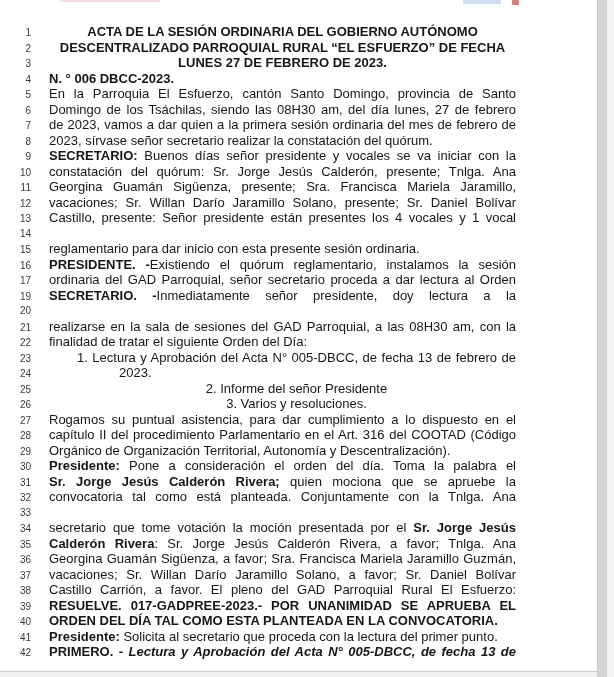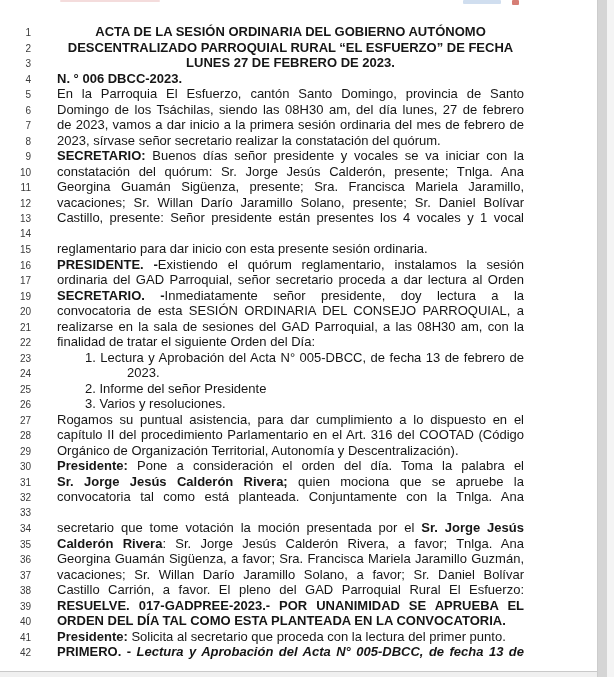--- a/index.html
+++ b/index.html
@@ -16,28 +16,28 @@
   }
   .line{
     display:flex;align-items:baseline;height:15.5px;
     font-size:13px;line-height:15.5px;color:#161616;
   }
   .num{
     flex:0 0 31px;text-align:right;font-size:10px;color:#3a3a3a;
     line-height:15.5px;
   }
   .line-text{
-    flex:0 0 467px;margin-left:26px;white-space:nowrap;overflow:hidden;
+    flex:0 0 467px;margin-left:18px;white-space:nowrap;overflow:hidden;
   }
   .al-left{text-align:left;}
   .al-center{text-align:center;}
   .al-justify{text-align:justify;text-align-last:justify;white-space:normal;}
   .b{font-weight:bold;}
   .i{font-style:italic;}
-  .ind-1{padding-left:28px;box-sizing:border-box;}
+  .ind-1{padding-left:28px;box-sizing:border-box;text-align:center;}
   .ind-2{padding-left:70px;box-sizing:border-box;}
   .right-gutter{
     position:absolute;top:0;left:597px;width:10px;height:677px;
     background:#d5d5d5;border-left:1px solid #cccccc;
   }
   .right-margin{
     position:absolute;top:0;left:607px;width:7px;height:677px;
     background:#f4f4f4;
   }
   .bottom-bar{
@@ -73,21 +73,21 @@
       <div class="line">
         <span class="num">5</span>
         <span class="line-text al-justify"><span class="">En la Parroquia El Esfuerzo, cantón Santo Domingo, provincia de Santo</span></span>
       </div>
       <div class="line">
         <span class="num">6</span>
         <span class="line-text al-justify"><span class="">Domingo de los Tsáchilas, siendo las 08H30 am, del día lunes, 27 de febrero</span></span>
       </div>
       <div class="line">
         <span class="num">7</span>
-        <span class="line-text al-justify"><span class="">de 2023, vamos a dar inicio a la primera sesión ordinaria del mes de febrero de</span></span>
+        <span class="line-text al-justify"><span class="">de 2023, vamos a dar quien a la primera sesión ordinaria del mes de febrero de</span></span>
       </div>
       <div class="line">
         <span class="num">8</span>
         <span class="line-text al-left"><span class="">2023, sírvase señor secretario realizar la constatación del quórum.</span></span>
       </div>
       <div class="line">
         <span class="num">9</span>
         <span class="line-text al-justify"><span class="b ">SECRETARIO:</span><span class=""> Buenos días señor presidente y vocales se va iniciar con la</span></span>
       </div>
       <div class="line">
@@ -120,21 +120,20 @@
       <div class="line">
         <span class="num">17</span>
         <span class="line-text al-justify"><span class="">ordinaria del GAD Parroquial, señor secretario proceda a dar lectura al Orden</span></span>
       </div>
       <div class="line">
         <span class="num">19</span>
         <span class="line-text al-justify"><span class="b ">SECRETARIO. -</span><span class="">Inmediatamente señor presidente, doy lectura a la</span></span>
       </div>
       <div class="line">
         <span class="num">20</span>
-        <span class="line-text al-justify"><span class="">convocatoria de esta SESIÓN ORDINARIA DEL CONSEJO PARROQUIAL, a</span></span>
       </div>
       <div class="line">
         <span class="num">21</span>
         <span class="line-text al-justify"><span class="">realizarse en la sala de sesiones del GAD Parroquial, a las 08H30 am, con la</span></span>
       </div>
       <div class="line">
         <span class="num">22</span>
         <span class="line-text al-left"><span class="">finalidad de tratar el siguiente Orden del Día:</span></span>
       </div>
       <div class="line">

